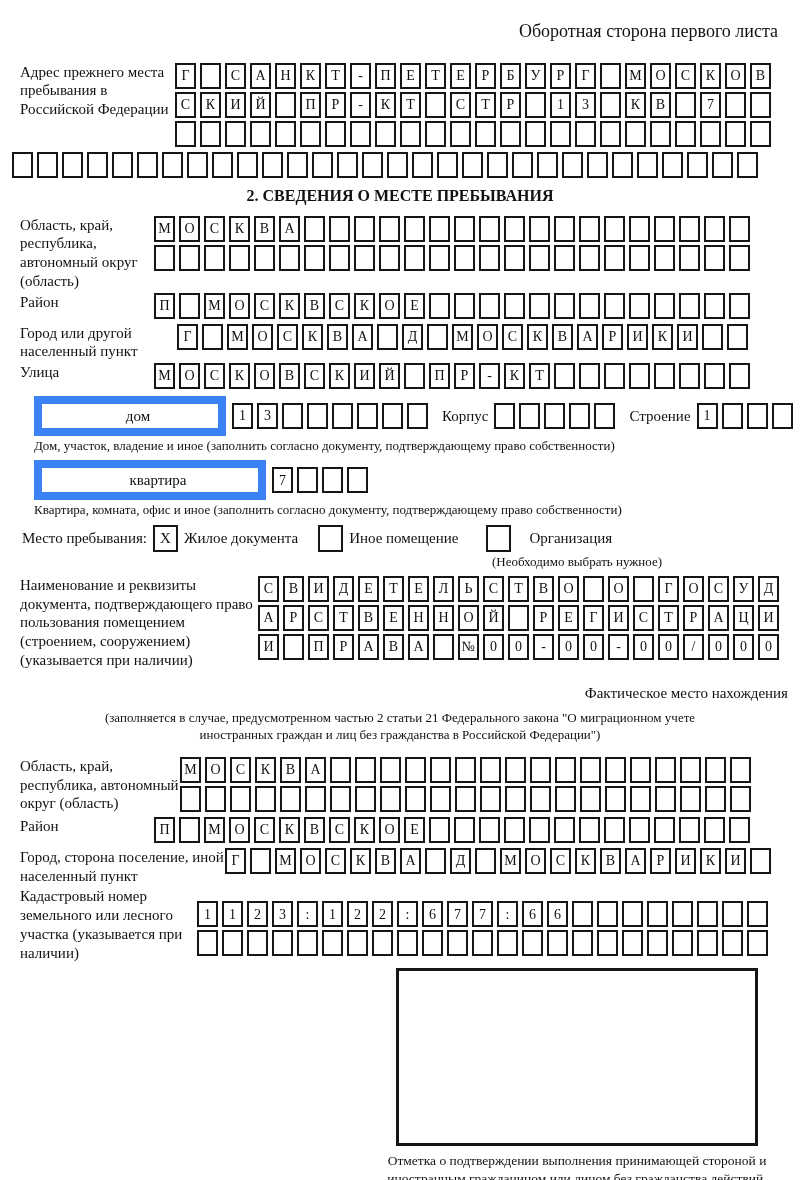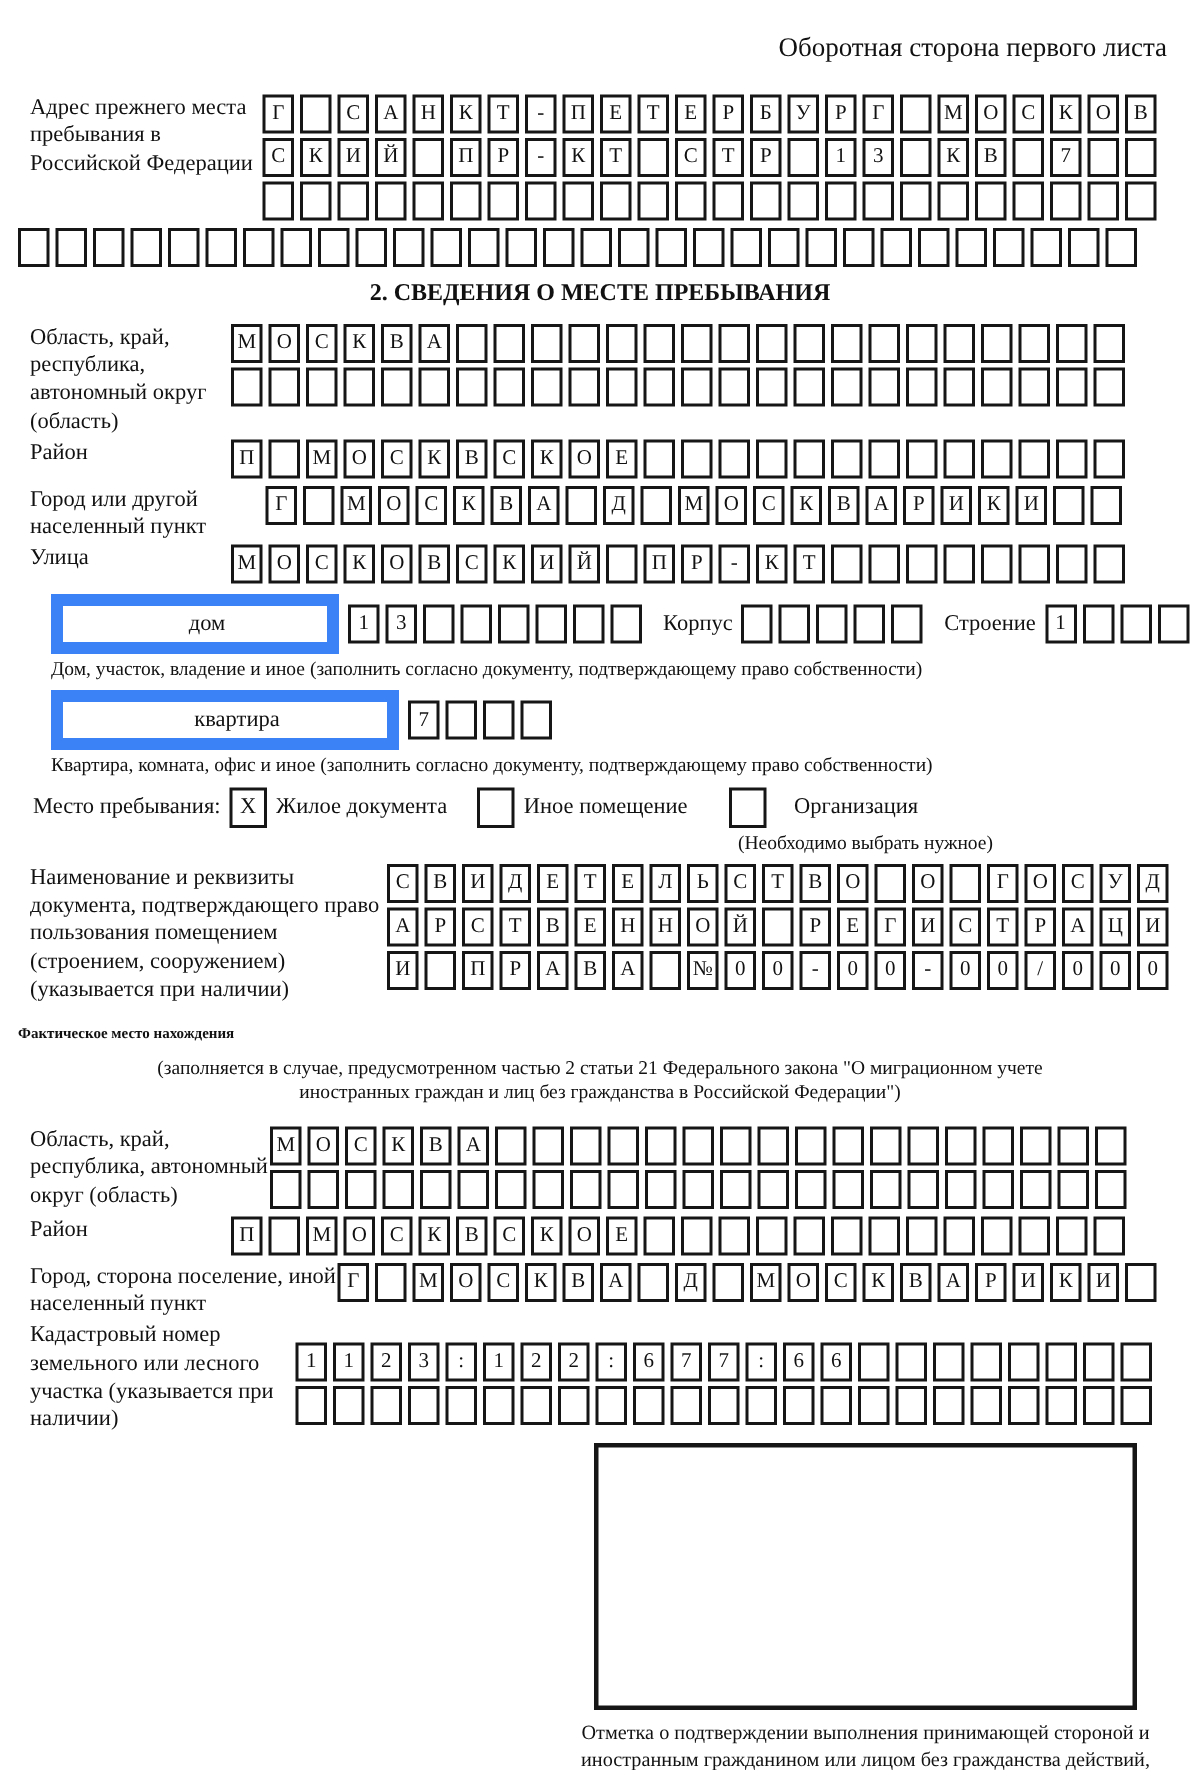--- a/index.html
+++ b/index.html
@@ -15,21 +15,21 @@
   .fcells{flex:1 1 auto;}
   .boxrow{display:flex;gap:4px;margin:0 0 3px 0;flex-wrap:nowrap;}
   .cell{
     flex:0 0 auto;width:17px;height:22px;border:2px solid #161616;
     display:flex;align-items:center;justify-content:center;
     font-size:14px;font-family:"Liberation Serif", serif;background:#fff;
   }
   .caption{font-size:13px;margin:2px 0 6px 0;}
   .caption.center{text-align:center;}
   .sec-title{text-align:center;font-weight:bold;font-size:16px;margin:8px 0 10px 0;}
-  .sub-title{text-align:left;font-weight:bold;font-size:10px;margin:14px 0 8px 0;}
+  .sub-title{text-align:right;font-weight:normal;font-size:15px;margin:14px 0 8px 0;}
   .bigbox{
     flex:0 0 auto;border:8px solid #3b82f6;height:24px;display:flex;
     align-items:center;justify-content:center;background:#fff;padding-left:16px;
   }
   .inline-row{display:flex;align-items:center;gap:6px;margin:2px 0 2px 0;}
   .inline-label{flex:0 0 auto;}
   .checkbox{
     flex:0 0 auto;width:21px;height:23px;border:2px solid #161616;
     display:flex;align-items:center;justify-content:center;font-size:15px;background:#fff;
   }

